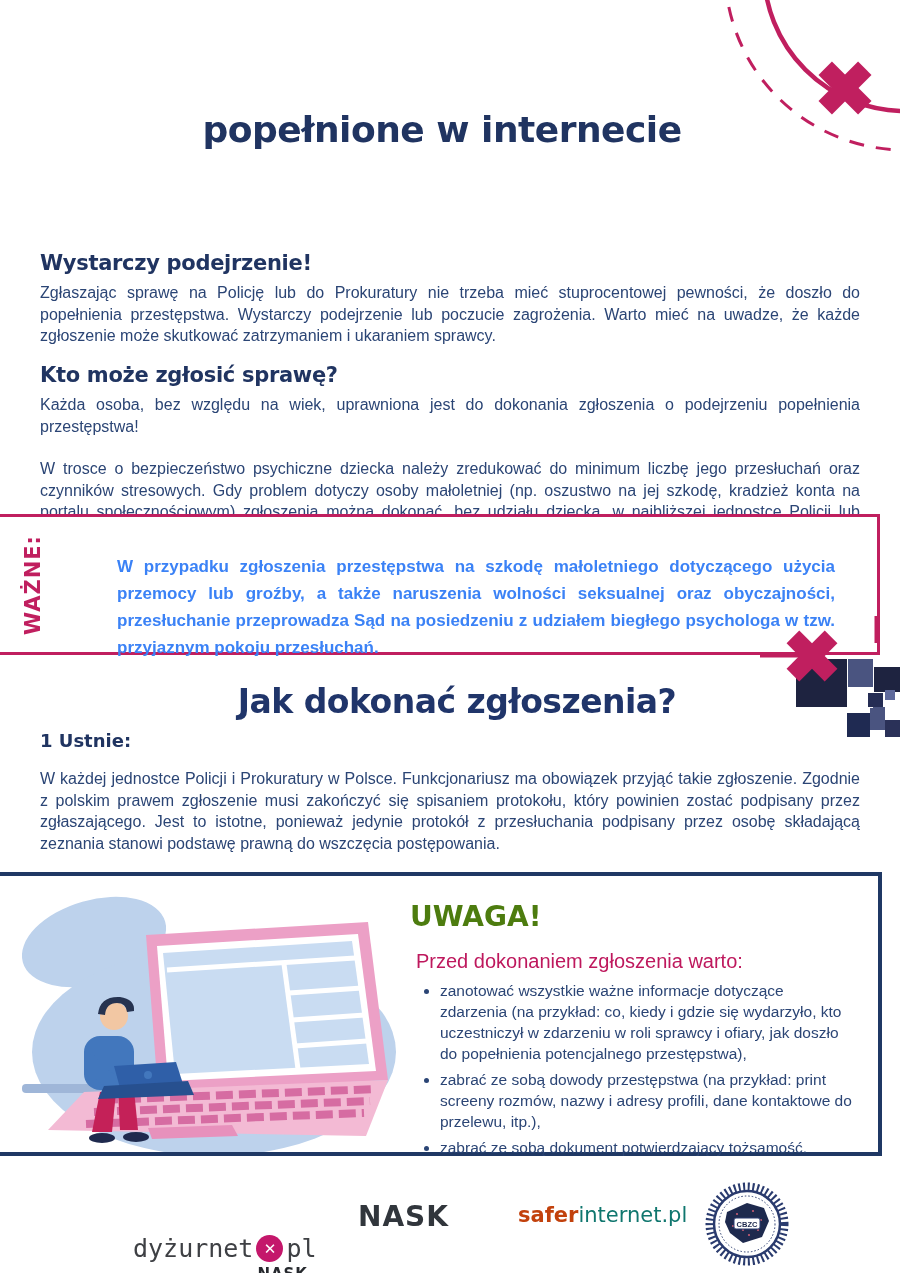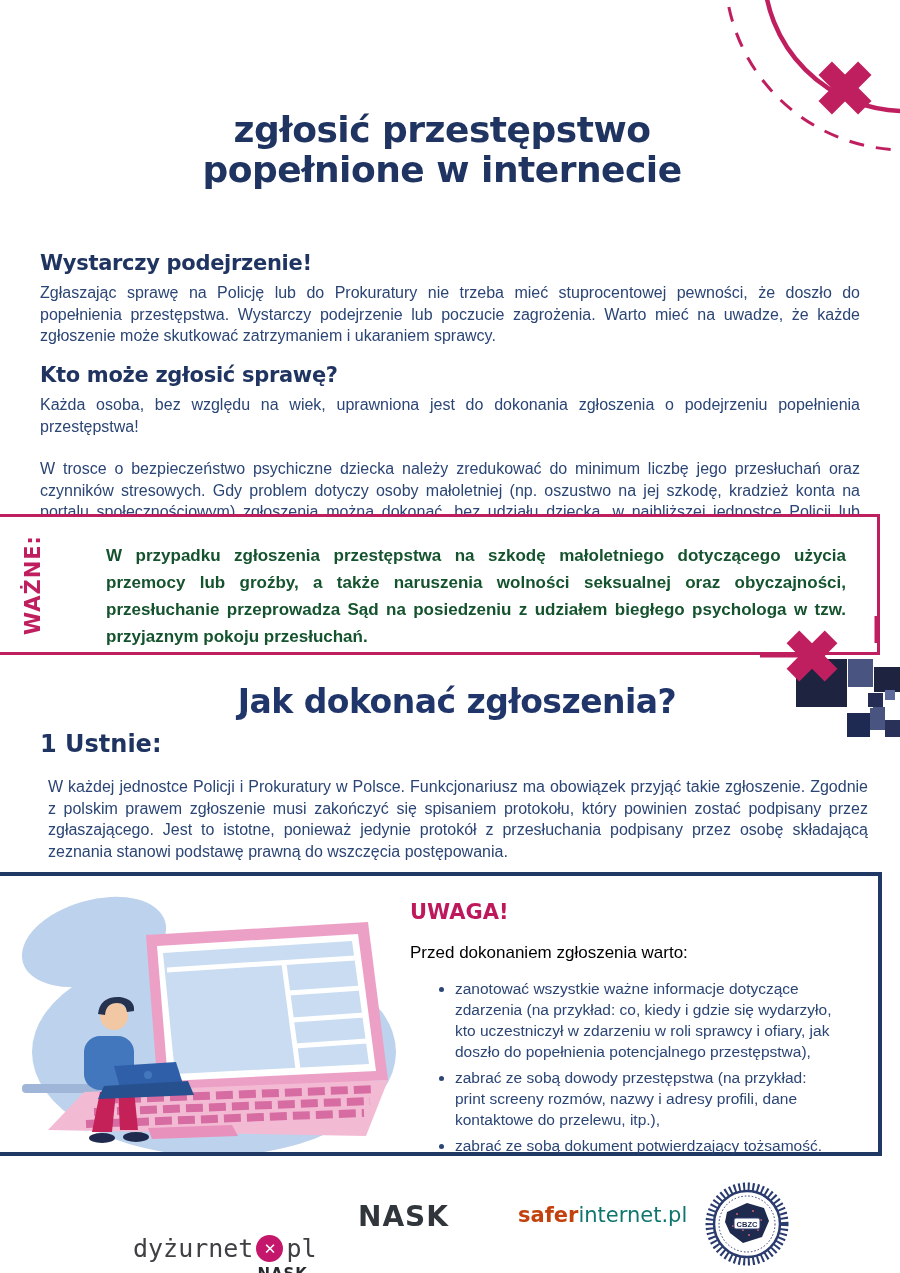--- a/index.html
+++ b/index.html
@@ -31,51 +31,51 @@
   .wazne-box{
     position:absolute;top:514px;left:-10px;width:890px;height:141px;
     border:3px solid #C01F5F;box-sizing:border-box;background:#fff;z-index:1;
   }
   .wazne-label{
     position:absolute;left:40px;top:50%;transform:translate(-50%,-50%) rotate(-90deg);
     font-family:"DejaVu Sans",sans-serif;font-weight:700;font-size:21px;color:#C01F5F;
     letter-spacing:1px;white-space:nowrap;
   }
   .wazne-text{
-    position:absolute;left:108px;right:26px;top:20px;margin:5px;
-    font-size:17px;font-weight:700;line-height:27px;text-align:justify;color:#14532d;
+    position:absolute;left:108px;right:26px;top:20px;margin:16px;
+    font-size:17px;font-weight:700;line-height:27px;text-align:justify;color:#3b82f6;
   }
   .pixel-deco{position:absolute;left:752px;top:610px;z-index:2;}
   
   .how-heading{
     position:absolute;top:682px;left:0;width:914px;text-align:center;margin:0;
     font-family:"DejaVu Sans",sans-serif;font-weight:800;font-size:33px;color:#20356A;
     letter-spacing:-0.5px;
   }
   .step-label{
     position:absolute;top:730px;left:40px;font-family:"DejaVu Sans",sans-serif;
-    font-weight:800;font-size:24px;color:#203461;
+    font-weight:800;font-size:18px;color:#203461;
   }
   .step-text{
-    position:absolute;top:768px;left:40px;width:820px;margin:8px;
+    position:absolute;top:768px;left:40px;width:820px;margin:0;
     font-size:16px;line-height:21.5px;text-align:justify;color:#2B4575;
   }
   
   .uwaga-box{
     position:absolute;top:872px;left:-10px;width:892px;height:284px;
     border:4px solid #1F3864;box-sizing:border-box;background:#fff;
   }
   .uwaga-illustration{position:absolute;left:2px;bottom:0;}
   .uwaga-content{position:absolute;left:416px;top:24px;right:24px;}
   .uwaga-content h3{
     margin:0 0 18px 0;font-family:"DejaVu Sans",sans-serif;font-weight:800;
-    font-size:21px;color:#be185d;
-  }
-  .uwaga-content .intro{margin:0 0 8px 0;font-size:17px;line-height:21px;color:#000000;}
-  .uwaga-content ul{margin:15px;padding:0 0 0 30px;font-size:15.5px;line-height:21px;color:#2B4575;}
+    font-size:28px;color:#4d7c0f;
+  }
+  .uwaga-content .intro{margin:0 0 8px 6px;font-size:20px;line-height:21px;color:#be185d;}
+  .uwaga-content ul{margin:0;padding:0 0 0 30px;font-size:15.5px;line-height:21px;color:#2B4575;}
   .uwaga-content li{margin-bottom:5px;}
   
   .footer-logo{position:absolute;}
   .dyzurnet{left:133px;top:1194px;width:185px;margin-top:40px;}
   .dyzurnet .row{display:flex;align-items:center;gap:2px;
     font-family:"DejaVu Sans Mono",monospace;font-size:25px;color:#3E4044;}
   .dyzurnet .badge{
     width:27px;height:27px;border-radius:50%;background:#C4176B;color:#fff;
     display:flex;align-items:center;justify-content:center;font-size:15px;font-weight:700;
     font-family:"DejaVu Sans",sans-serif;margin:0 1px;
@@ -101,21 +101,20 @@
   <svg class="arc-deco" width="210" height="175" viewBox="0 0 210 175">
     <circle cx="215" cy="-30" r="141" fill="none" stroke="#C01F5F" stroke-width="4.5"></circle>
     <circle cx="215" cy="-30" r="180" fill="none" stroke="#C01F5F" stroke-width="3" stroke-dasharray="15 12"></circle>
     <g transform="translate(155,88) rotate(45)">
       <rect x="-28" y="-9.5" width="56" height="19" fill="#C01F5F"></rect>
       <rect x="-9.5" y="-28" width="19" height="56" fill="#C01F5F"></rect>
     </g>
   </svg>
 
   <div class="subtitle">
-    <div>zgłosić przestępstwo</div>
     <div>popełnione w internecie</div>
   </div>
 
   <section class="sect" style="top:232px;">
     <h3>Wystarczy podejrzenie!</h3>
     <p>Zgłaszając sprawę na Policję lub do Prokuratury nie trzeba mieć stuprocentowej pewności, że doszło do popełnienia przestępstwa. Wystarczy podejrzenie lub poczucie zagrożenia. Warto mieć na uwadze, że każde zgłoszenie może skutkować zatrzymaniem i ukaraniem sprawcy.</p>
   </section>
 
   <section class="sect" style="top:344px;">
     <h3>Kto może zgłosić sprawę?</h3>

